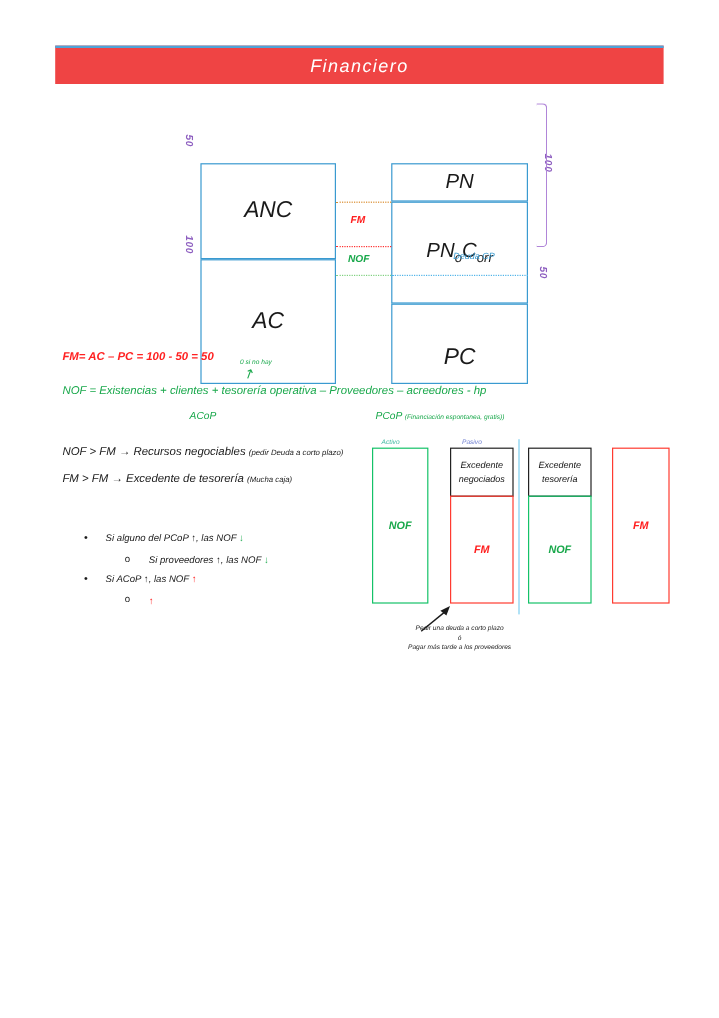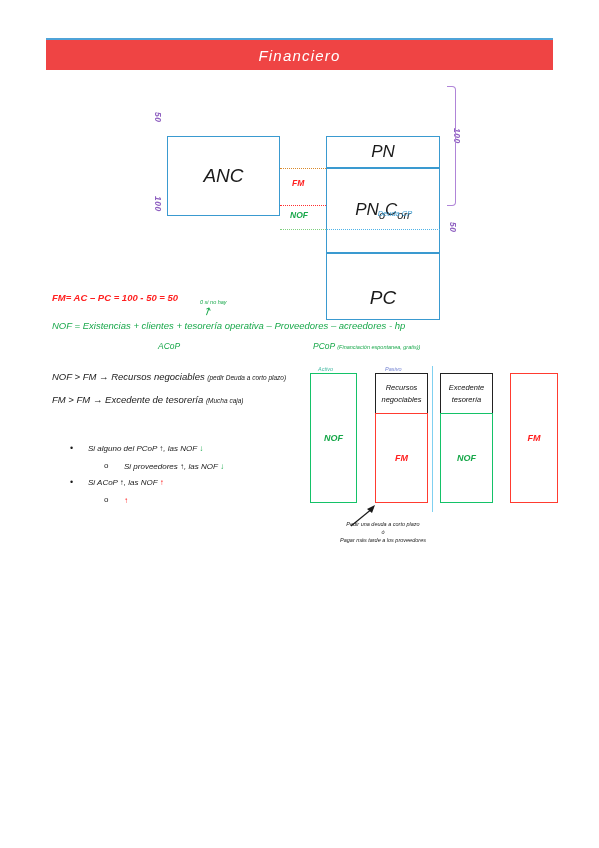--- a/index.html
+++ b/index.html
@@ -149,20 +149,23 @@
 
   <div class="banner">
     <span class="banner-title">Financiero</span>
   </div>
 
   <div class="bs">
 
     <div class="box" id="anc">
       <span>ANC</span>
     </div>
+    <div class="box" id="ac">
+      <span>AC</span>
+    </div>
 
     <div class="box" id="pn">
       <span>PN</span>
     </div>
     <div class="box" id="pc">
       <span>PC</span>
     </div>
     <div class="box" id="pnoc">
       <span>PN<sub style="font-size:11px">o</sub>C<sub style="font-size:11px">orr</sub></span>
     </div>
@@ -210,21 +213,21 @@
   <div class="bul" id="b4"><span class="arr-up-r">↑</span></div>
 
   <div class="ld">
     <div class="minitag" id="tag-activo">Activo</div>
     <div class="minitag" id="tag-pasivo">Pasivo</div>
 
     <div class="lbox g" id="lb-nof1">
       <span>NOF</span>
     </div>
     <div class="lbox k" id="lb-rn">
-      <span>Recursos negociables</span>
+      <span>Excedente negociados</span>
     </div>
     <div class="lbox r" id="lb-fm1">
       <span>FM</span>
     </div>
 
     <div class="divider"></div>
 
     <div class="lbox k" id="lb-et">
       <span>Excedente tesorería</span>
     </div>

